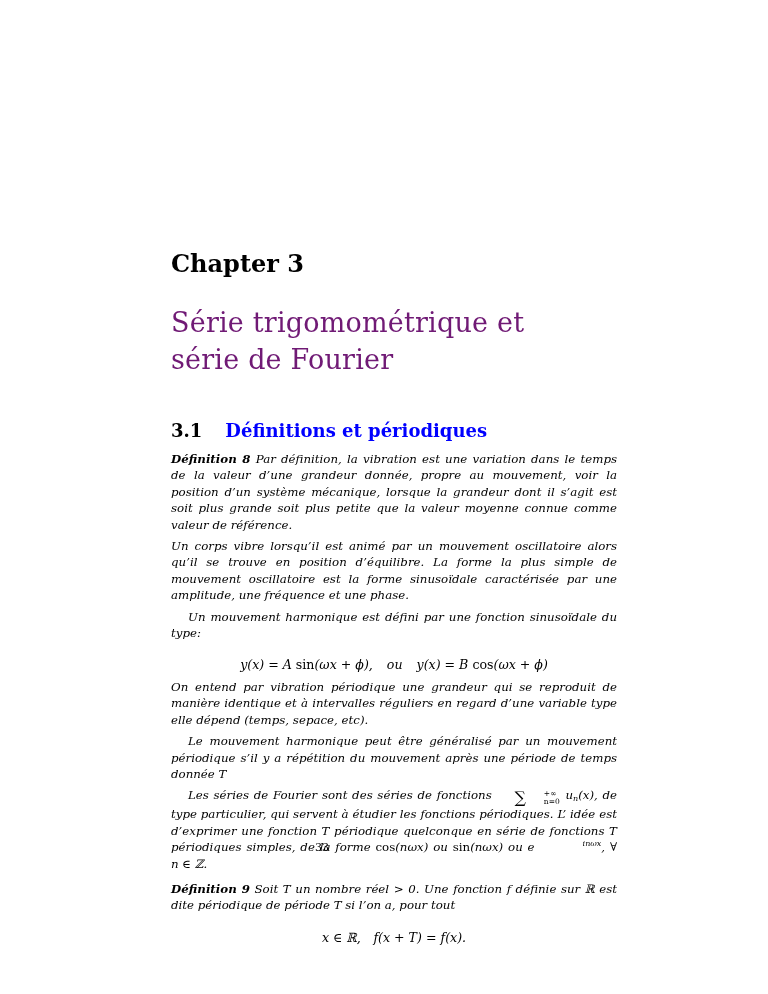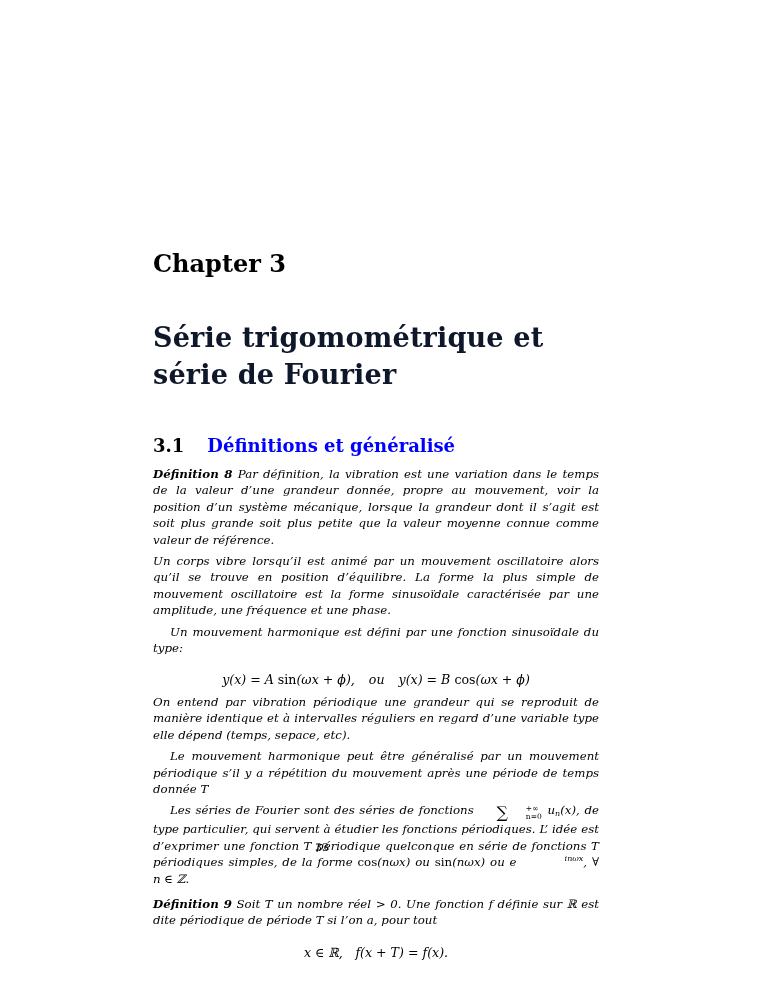--- a/index.html
+++ b/index.html
@@ -7,35 +7,35 @@
     position: relative;
     width: 768px;
     height: 994px;
     background: #ffffff;
     font-family: "DejaVu Serif", "Liberation Serif", serif;
     color: #000000;
     overflow: hidden;
   }
   .content {
     position: absolute;
-    left: 153px;
+    left: 171px;
     top: 250px;
     width: 446px;
   }
   .chapter-label {
     font-size: 24px;
     font-weight: bold;
     line-height: 28px;
   }
   .chapter-title {
-    color: #0f172a;
-    font-weight: bold;
+    color: #701a75;
+    font-weight: normal;
     font-size: 27px;
     line-height: 37px;
-    margin-top: 41px;
+    margin-top: 26px;
     letter-spacing: 0.2px;
   }
   .section-heading {
     margin-top: 42px;
     font-size: 18px;
     font-weight: bold;
     display: flex;
     gap: 23px;
     line-height: 21px;
   }
@@ -101,21 +101,21 @@
 
     <div class="chapter-label">Chapter 3</div>
 
     <div class="chapter-title">
       <div>Série trigomométrique et</div>
       <div>série de Fourier</div>
     </div>
 
     <div class="section-heading">
       <span class="section-number">3.1</span>
-      <span class="section-title">Définitions et généralisé</span>
+      <span class="section-title">Définitions et périodiques</span>
     </div>
 
     <div class="body">
 
       <p class="def-para"><span class="def-label">Définition 8</span>
         <span>Par définition, la vibration est une variation dans le temps de la valeur d’une grandeur donnée, propre au mouvement, voir la position d’un système mécanique, lorsque la grandeur dont il s’agit est soit plus grande soit plus petite que la valeur moyenne connue comme valeur de référence.</span></p>
 
       <p class="para">Un corps vibre lorsqu’il est animé par un mouvement oscillatoire alors qu’il se trouve en position d’équilibre. La forme la plus simple de mouvement oscillatoire est la forme sinusoïdale caractérisée par une amplitude, une fréquence et une phase.</p>
 
       <p class="para indent">Un mouvement harmonique est défini par une fonction sinusoïdale du type:</p>

